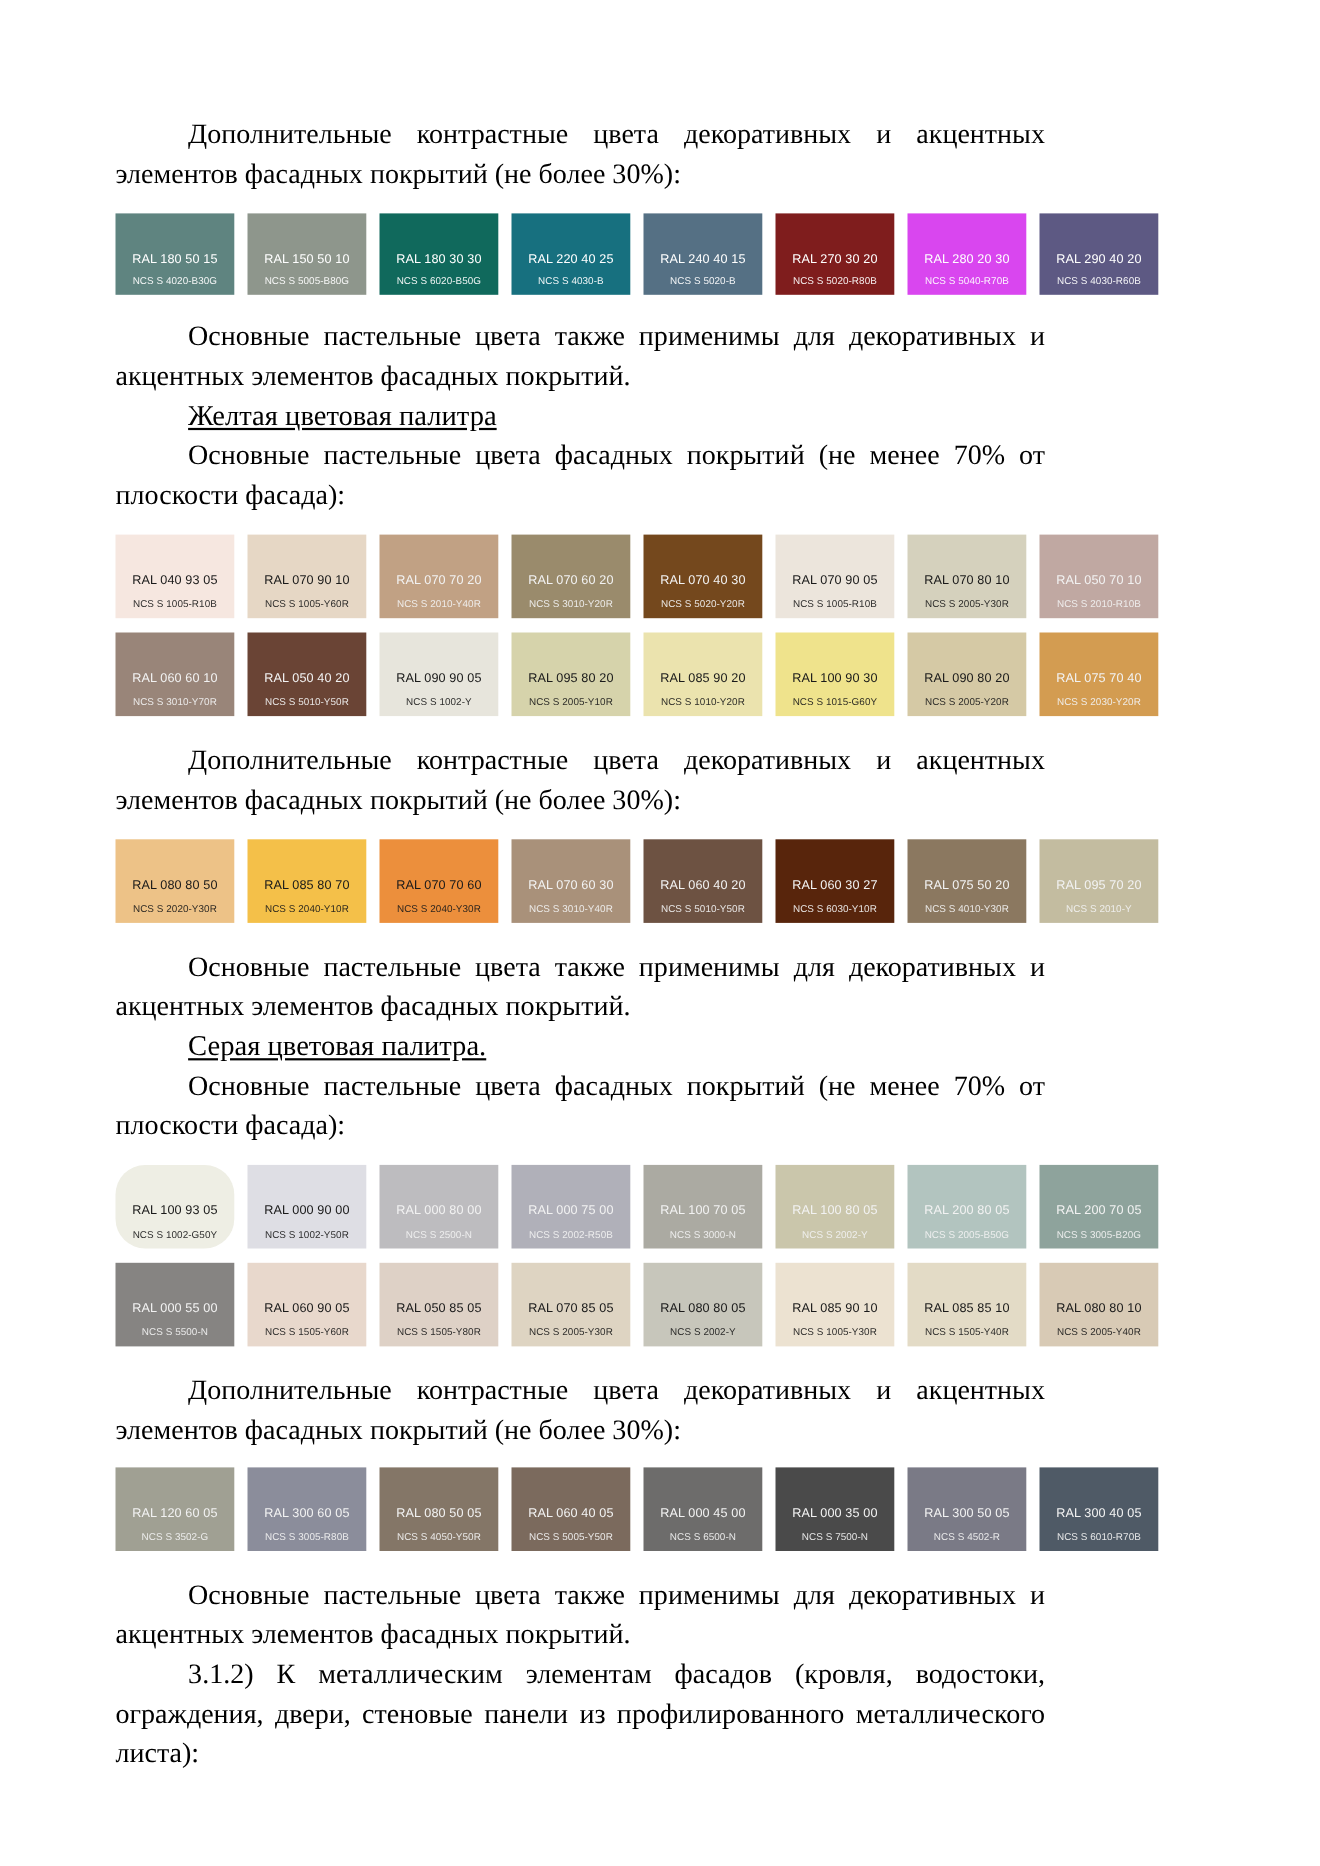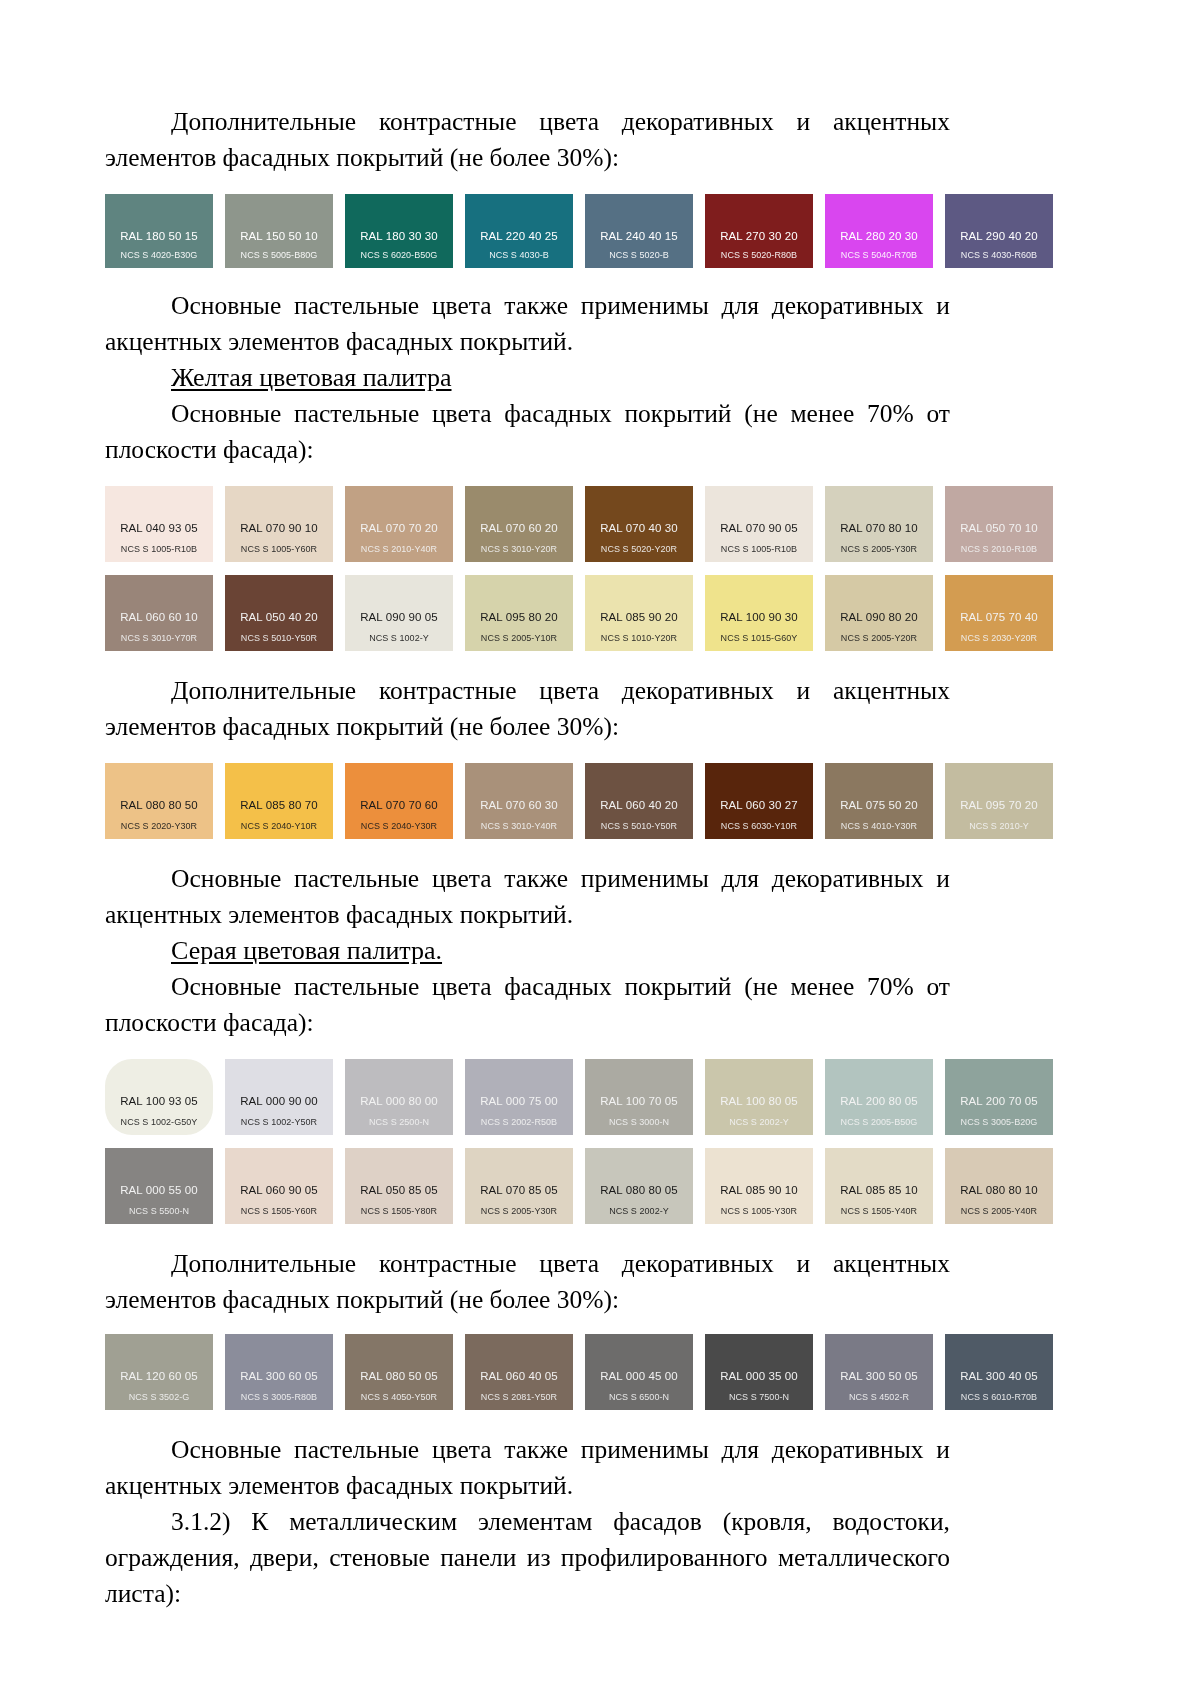--- a/index.html
+++ b/index.html
@@ -355,21 +355,21 @@
     <div class="swatch tall" style="background-color: rgb(139, 141, 155); color: rgb(242, 242, 242);">
       <div class="ral">RAL 300 60 05</div>
       <div class="ncs">NCS S 3005-R80B</div>
     </div>
     <div class="swatch tall" style="background-color: rgb(132, 118, 103); color: rgb(242, 242, 242);">
       <div class="ral">RAL 080 50 05</div>
       <div class="ncs">NCS S 4050-Y50R</div>
     </div>
     <div class="swatch tall" style="background-color: rgb(123, 106, 93); color: rgb(242, 242, 242);">
       <div class="ral">RAL 060 40 05</div>
-      <div class="ncs">NCS S 2081-Y50R</div>
+      <div class="ncs">NCS S 5005-Y50R</div>
     </div>
     <div class="swatch tall" style="background-color: rgb(109, 108, 107); color: rgb(242, 242, 242);">
       <div class="ral">RAL 000 45 00</div>
       <div class="ncs">NCS S 6500-N</div>
     </div>
     <div class="swatch tall" style="background-color: rgb(74, 74, 74); color: rgb(242, 242, 242);">
       <div class="ral">RAL 000 35 00</div>
       <div class="ncs">NCS S 7500-N</div>
     </div>
     <div class="swatch tall" style="background-color: rgb(122, 122, 134); color: rgb(242, 242, 242);">

